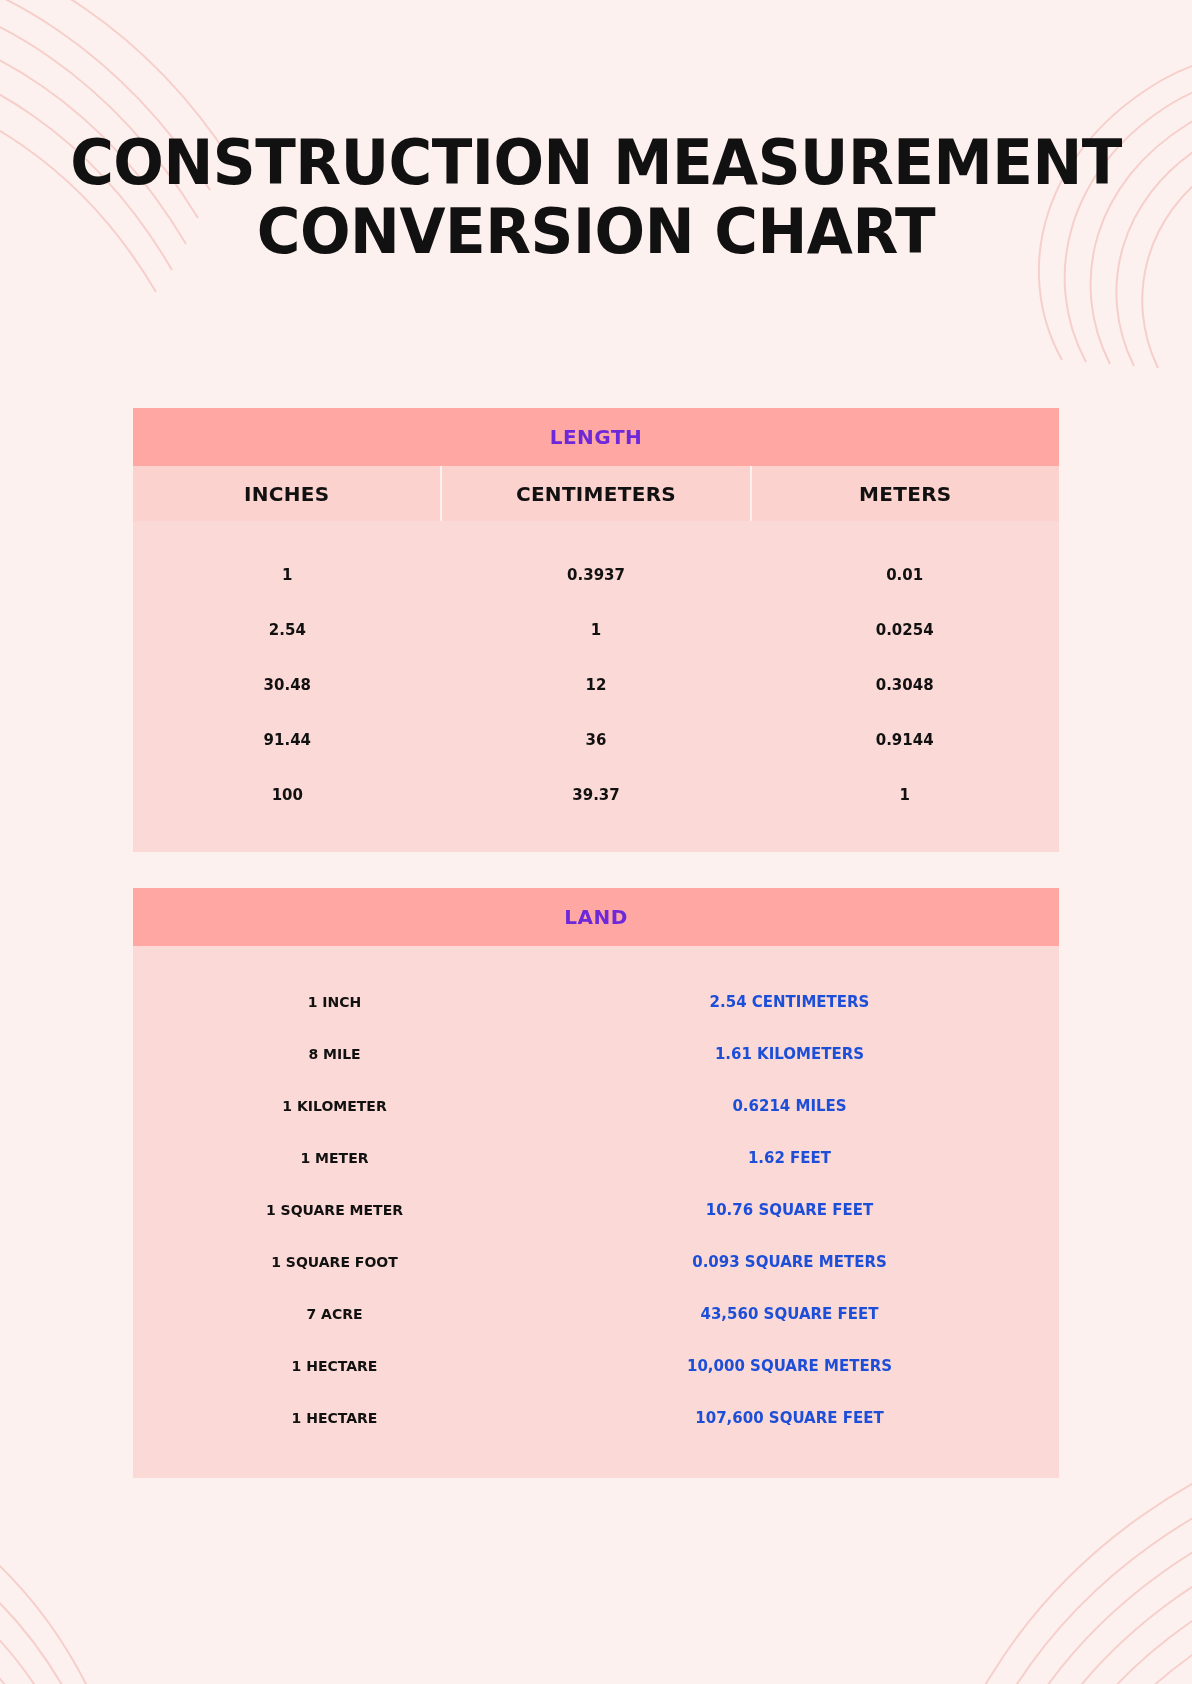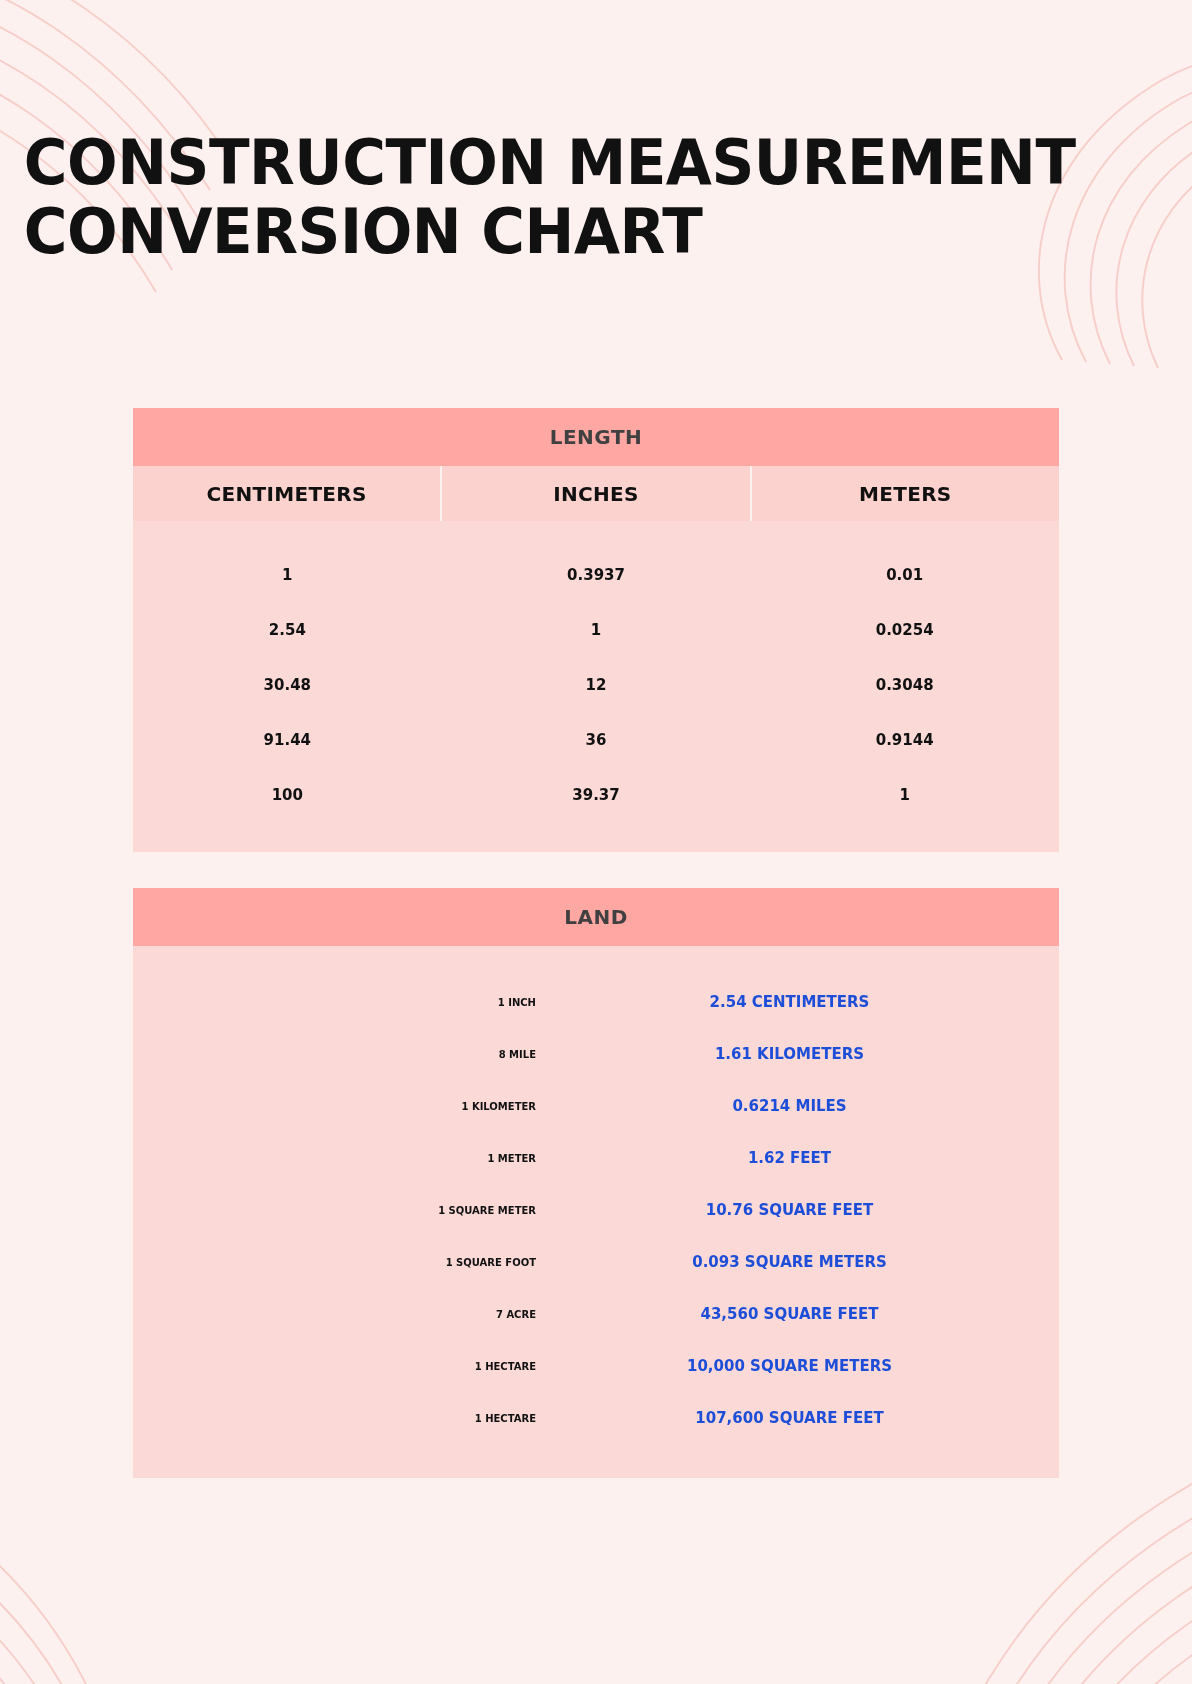--- a/index.html
+++ b/index.html
@@ -26,20 +26,21 @@
   .swirl-tr { top: 40px; right: -150px; }
   .swirl-bl { bottom: -120px; left: -160px; }
   .swirl-br { bottom: -100px; right: -120px; }
 
   
   .title-wrap {
     position: absolute;
     top: 128px;
     left: 0;
     width: 1192px;
+    text-align: center;
   }
   .title-line {
     font-family: "DejaVu Sans", sans-serif;
     font-weight: 700;
     font-size: 62px;
     letter-spacing: -0.5px;
     line-height: 1.12;
     color: #111111;
     transform: scaleX(0.96);
   }
@@ -59,21 +60,21 @@
     height: 58px;
     display: flex;
     align-items: center;
     justify-content: center;
   }
   .banner-text {
     font-family: "DejaVu Sans", sans-serif;
     font-weight: 700;
     font-size: 20px;
     letter-spacing: 0.5px;
-    color: #404040;
+    color: #6d28d9;
   }
 
   .col-head-row {
     display: flex;
     background: #fcd2ce;
     height: 55px;
   }
   .col-head {
     flex: 1;
     display: flex;
@@ -104,24 +105,24 @@
 
   
   .land-body { padding: 30px 0 34px 0; }
   .land-row {
     display: flex;
     height: 52px;
     align-items: center;
   }
   .land-left {
     width: 50%;
-    text-align: right;
-    font-family: "DejaVu Sans", sans-serif;
-    font-weight: 700;
-    font-size: 10px;
+    text-align: center;
+    font-family: "DejaVu Sans", sans-serif;
+    font-weight: 700;
+    font-size: 14px;
     color: #111111;
     padding-right: 60px;
   }
   .land-right {
     width: 50%;
     text-align: center;
     font-family: "DejaVu Sans", sans-serif;
     font-weight: 700;
     font-size: 15px;
     color: #1d4ed8;
@@ -186,22 +187,22 @@
   <div class="title-wrap">
     <div class="title-line">CONSTRUCTION MEASUREMENT</div>
     <div class="title-line">CONVERSION CHART</div>
   </div>
 
   <div class="table" id="length-table">
     <div class="table-banner">
       <span class="banner-text">LENGTH</span>
     </div>
     <div class="col-head-row">
+      <div class="col-head">INCHES</div>
       <div class="col-head">CENTIMETERS</div>
-      <div class="col-head">INCHES</div>
       <div class="col-head">METERS</div>
     </div>
     <div class="data-body">
       <div class="data-row">
         <div class="data-cell">1</div>
         <div class="data-cell">0.3937</div>
         <div class="data-cell">0.01</div>
       </div>
       <div class="data-row">
         <div class="data-cell">2.54</div>

